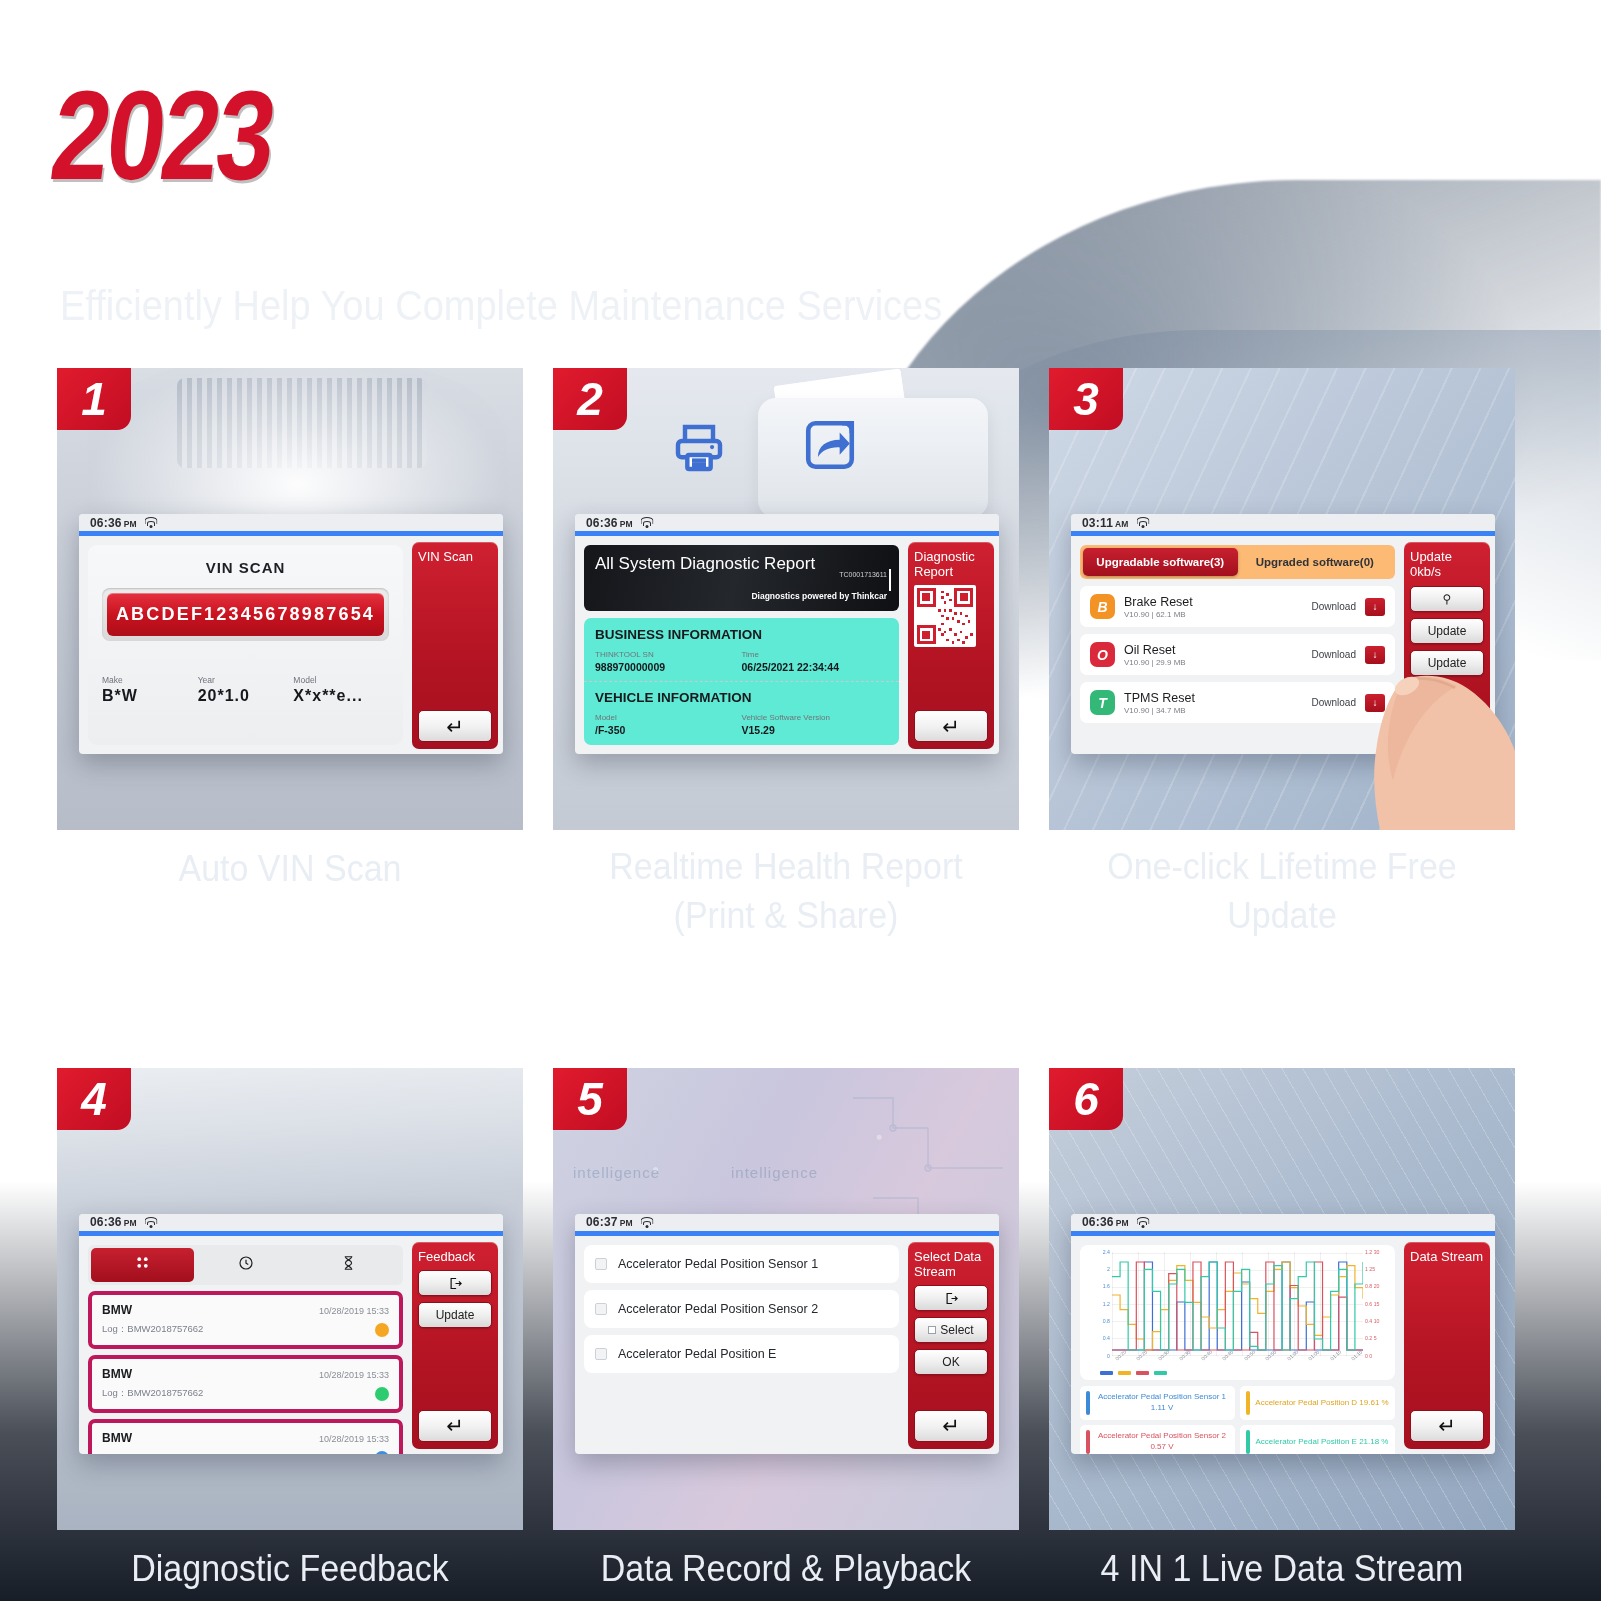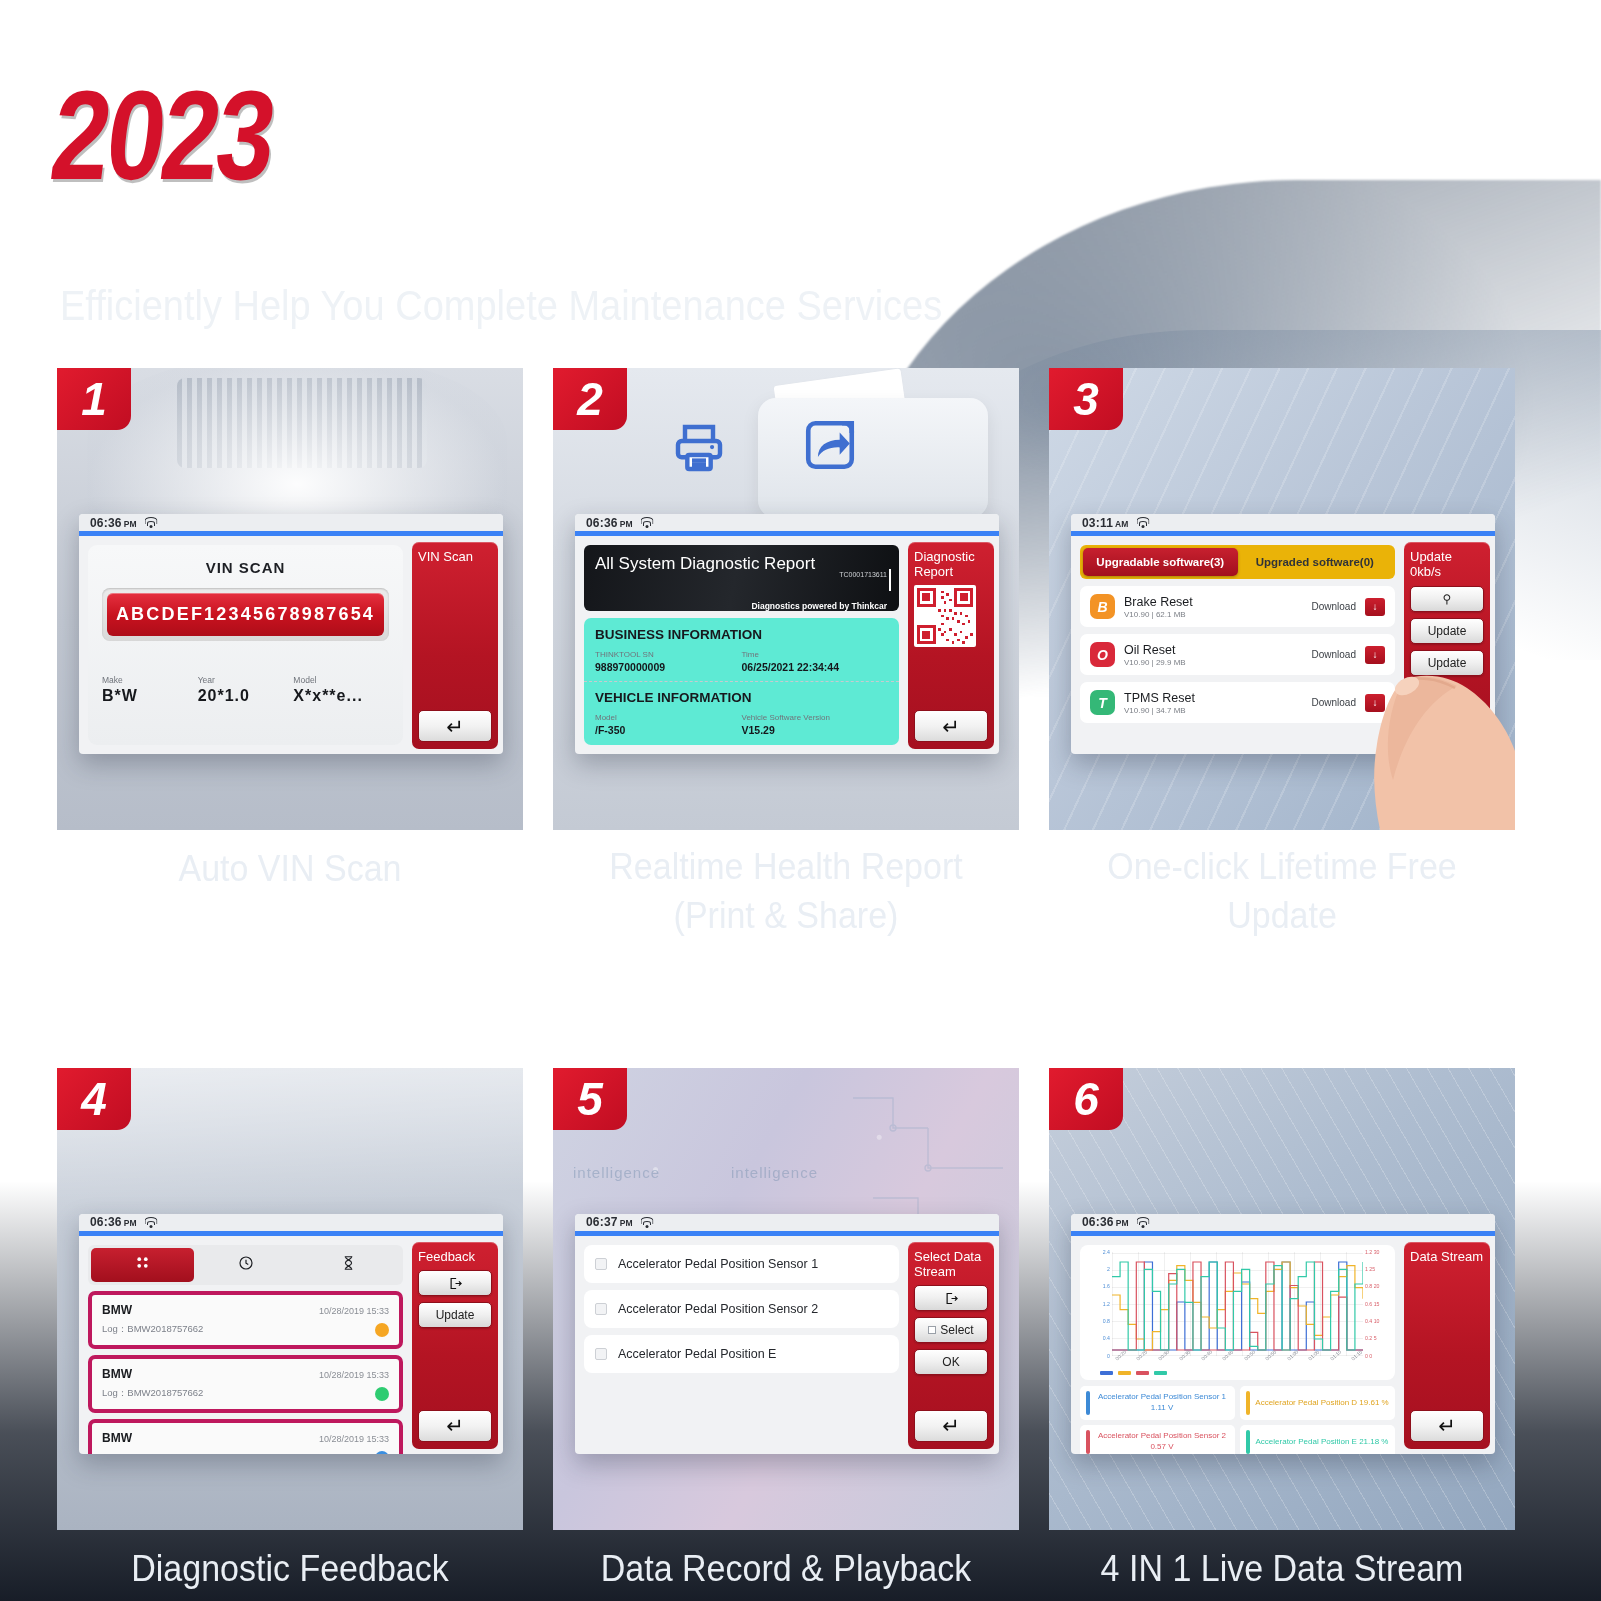--- a/index.html
+++ b/index.html
@@ -202,33 +202,33 @@
   .vk{ font-size:8.5px; color:#6f737a; }
   .vv{ font-size:16px; font-weight:800; color:#16181c; margin-top:2px; letter-spacing:1px;}
 
   
   .rpt-hero {
     background: linear-gradient(100deg,#14161a 0%, #24272c 48%, #0e1013 100%);
     border-radius:6px; height:66px; padding:9px 11px; position:relative;
   }
   .rpt-hero h4{ color:#fff; font-size:17px; font-weight:400; }
   .rpt-sn{ position:absolute; right:12px; top:26px; color:#cfd2d6; font-size:7px; }
-  .rpt-by{ position:absolute; right:12px; bottom:0; color:#fff; font-size:8.5px; font-weight:700; }
+  .rpt-by{ position:absolute; right:12px; bottom:10px; color:#fff; font-size:8.5px; font-weight:700; }
   .rpt-hero .bar{ position:absolute; right:8px; top:24px; width:2px; height:22px; background:#fff; }
   .rptcard{ background:#5eead4; border-radius:7px; margin-top:7px; padding:9px 11px; }
   .rpt-h{ font-size:13.5px; font-weight:800; color:#17191d; }
   .rpt-grid{ display:flex; margin-top:8px; }
   .rpt-grid > div{ flex:1; }
   .rk{ font-size:8px; color:#70747b; }
   .rv{ font-size:10.5px; font-weight:800; color:#15171b; margin-top:2px; }
   .dashed{ border-top:1.5px dashed #c7cace; margin:8px -11px 0; }
   .qr{ width:62px; height:62px; background:#fff; margin-top:5px; padding:3px; border-radius:2px; }
 
   
-  .tabbar{ background:#eab308; border-radius:6px; display:flex; padding:3px; }
+  .tabbar{ background:#fdba74; border-radius:6px; display:flex; padding:3px; }
   .tab{ flex:1; text-align:center; font-size:11.5px; font-weight:700; color:#303338; padding:8px 0; border-radius:5px; }
   .tab.active{ background:linear-gradient(180deg,#c7202f,#a20f1d); color:#fff; box-shadow:0 1px 3px rgba(0,0,0,.3); }
   .swrow{ background:#fff; border-radius:7px; margin-top:7px; padding:8px 10px;
           display:flex; align-items:center; gap:9px; }
   .swicon{ width:25px; height:25px; border-radius:7px; color:#fff; font-size:14px;
            font-weight:800; font-style:italic; display:flex; align-items:center; justify-content:center; }
   .swname{ font-size:12.5px; color:#1b1d21; }
   .swver{ font-size:8px; color:#7b7f86; margin-top:1px; }
   .swdl{ font-size:10px; color:#3c4046; margin-left:auto; }
   .dlbtn{ width:20px; height:18px; background:linear-gradient(180deg,#cc1f2e,#a50f1d);

